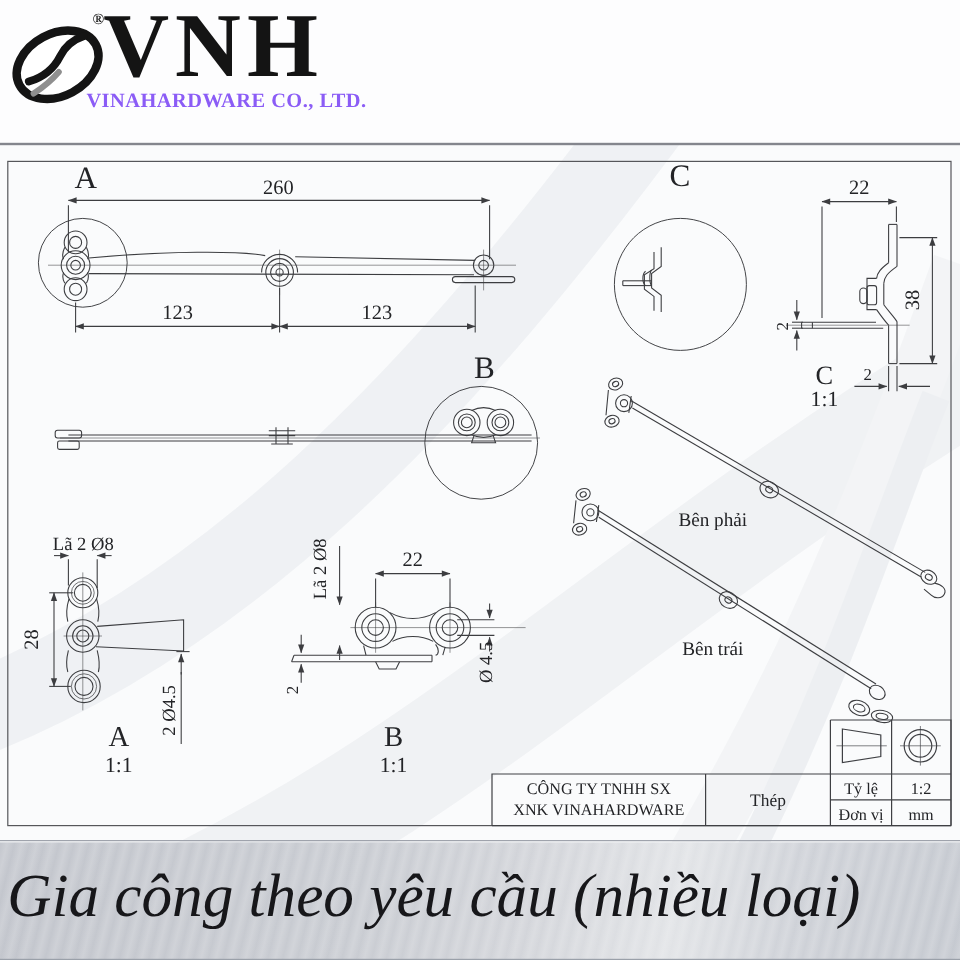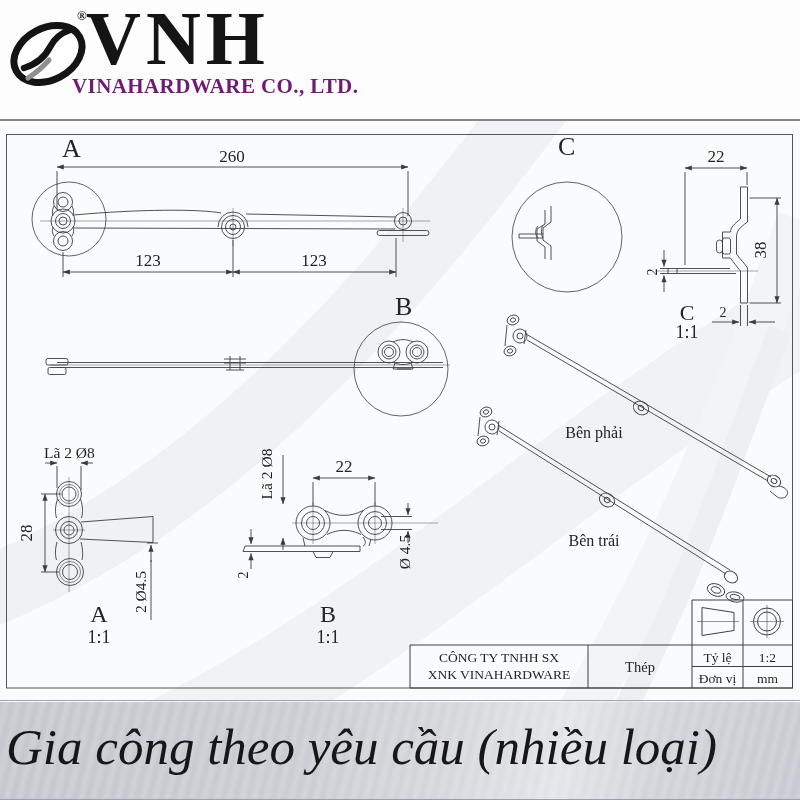--- a/index.html
+++ b/index.html
@@ -4,22 +4,22 @@
 <style>
   html,body{margin:0;padding:0;}
   body{width:800px;height:800px;position:relative;overflow:hidden;
        background:#fafbfc;font-family:"Liberation Serif",serif;}
   
   .header{position:absolute;left:0;top:0;width:800px;height:120px;background:#fdfdfe;z-index:3;}
   .logo-mark{position:absolute;left:4px;top:4px;width:90px;height:100px;}
   .reg{position:absolute;left:77px;top:8px;font-size:13px;font-weight:bold;color:#1a1a1a;}
   .brand{position:absolute;left:86px;top:0px;font-size:76px;line-height:1.0;font-weight:bold;
          letter-spacing:5px;color:#141414;font-family:"Liberation Serif",serif;text-align:center;}
-  .company{position:absolute;left:72px;top:74px;font-size:21px;font-weight:bold;
-           letter-spacing:0.4px;color:#701a75;white-space:nowrap;}
+  .company{position:absolute;left:72px;top:74px;font-size:17px;font-weight:bold;
+           letter-spacing:0.4px;color:#8b5cf6;white-space:nowrap;}
   .hr-top{position:absolute;left:0;top:119px;width:800px;height:2px;background:#84868d;z-index:3;}
   
   #drawing{position:absolute;left:0;top:0;width:800px;height:800px;z-index:1;}
   
   .banner{position:absolute;left:0;top:702px;width:800px;height:103px;z-index:3;
           background:linear-gradient(102deg,#c3c6cd 0%,#c9ccd2 38%,#d3d5da 55%,#e2e4e7 70%,#cfd2d8 82%,#c5c9d0 100%);}
   .banner-streaks{position:absolute;inset:0;
           background:repeating-linear-gradient(104deg,rgba(255,255,255,0) 0px,rgba(255,255,255,0.18) 6px,rgba(255,255,255,0) 12px);}
   .banner-text{position:absolute;left:6px;top:16px;width:794px;font-style:italic;font-size:51px;
           color:#17171a;white-space:nowrap;letter-spacing:0px;font-family:"Liberation Serif",serif;}

